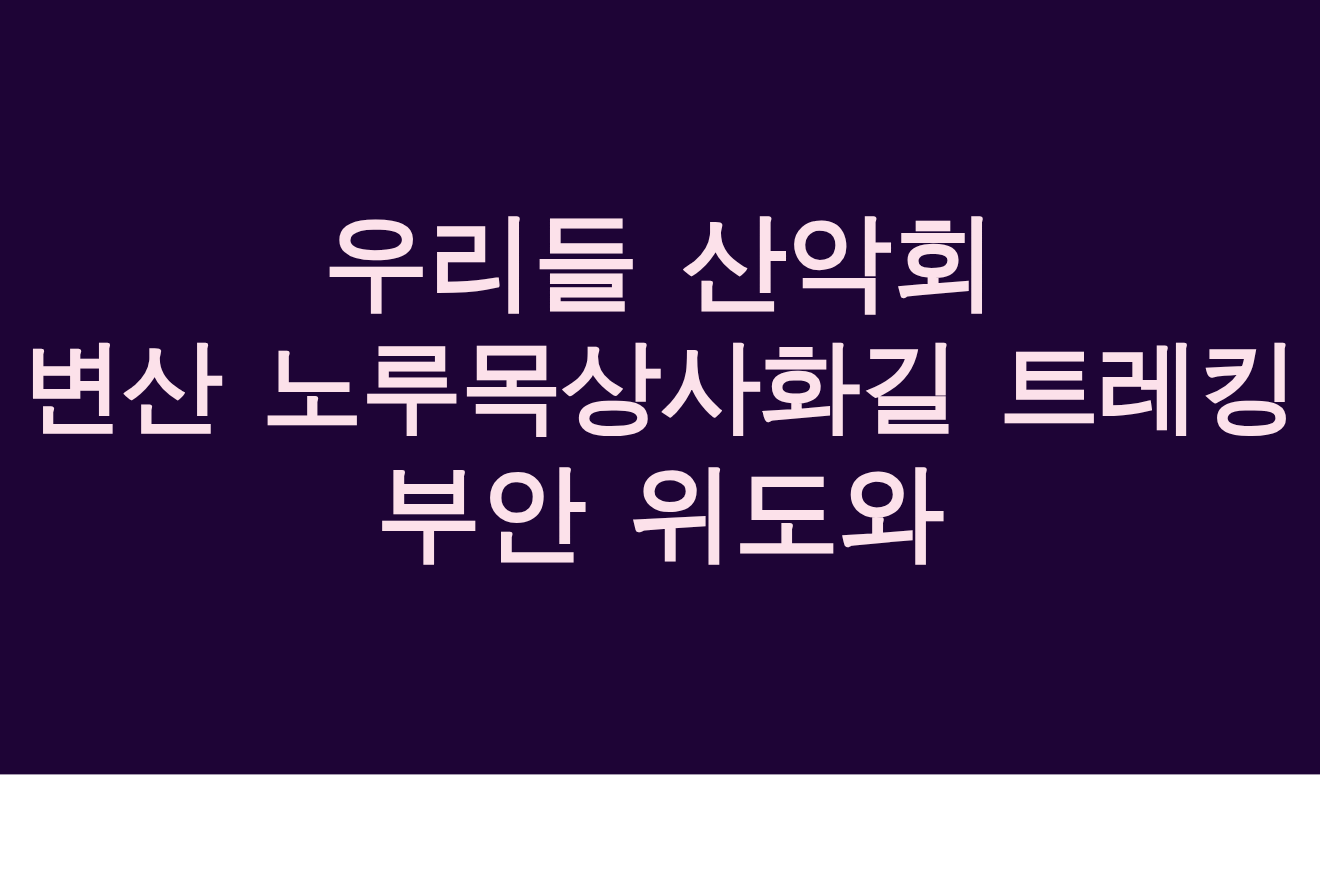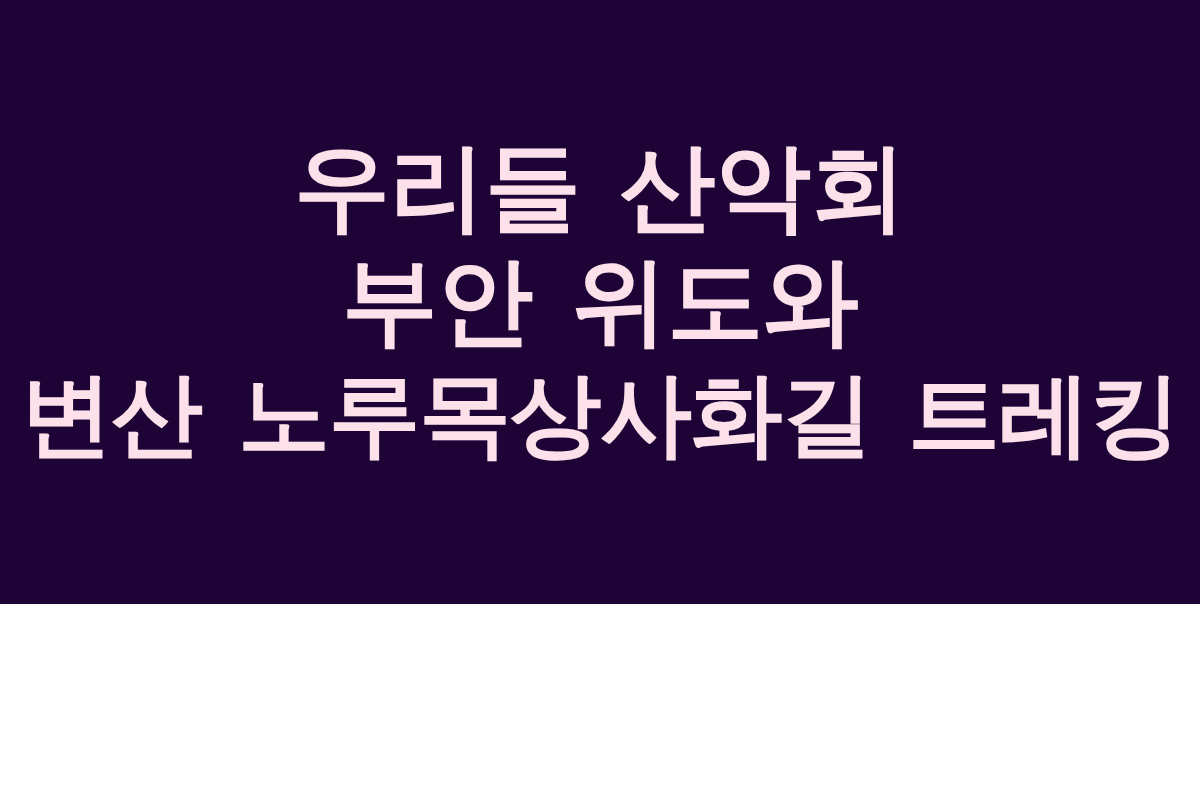--- a/index.html
+++ b/index.html
@@ -11,21 +11,21 @@
   body {
     width: 1200px;
     height: 800px;
     overflow: hidden;
     font-family: "DejaVu Sans", "Liberation Sans", sans-serif;
   }
 
   #banner-root {
     position: relative;
     width: 1200px;
-    height: 604px;
+    height: 704px;
     box-sizing: border-box;
     display: flex;
     align-items: center;
     justify-content: center;
     background: #1E0436;
     -webkit-font-smoothing: antialiased;
   }
 
   #title-block {
     width: 100%;
@@ -55,19 +55,19 @@
 </style>
 </head>
 <body>
 
 <div id="banner-root" style="background: rgb(30, 4, 54);">
 
   <div id="title-block">
 
     <span class="title-line" style="color: rgb(252, 225, 234);">우리들 산악회</span>
 
+    <span class="title-line line-wide" style="color: rgb(252, 225, 234);">변산 노루목상사화길 트레킹</span>
+
     <span class="title-line" style="color: rgb(252, 225, 234);">부안 위도와</span>
-
-    <span class="title-line line-wide" style="color: rgb(252, 225, 234);">변산 노루목상사화길 트레킹</span>
 
   </div>
 
 </div>
 
 </body></html>

